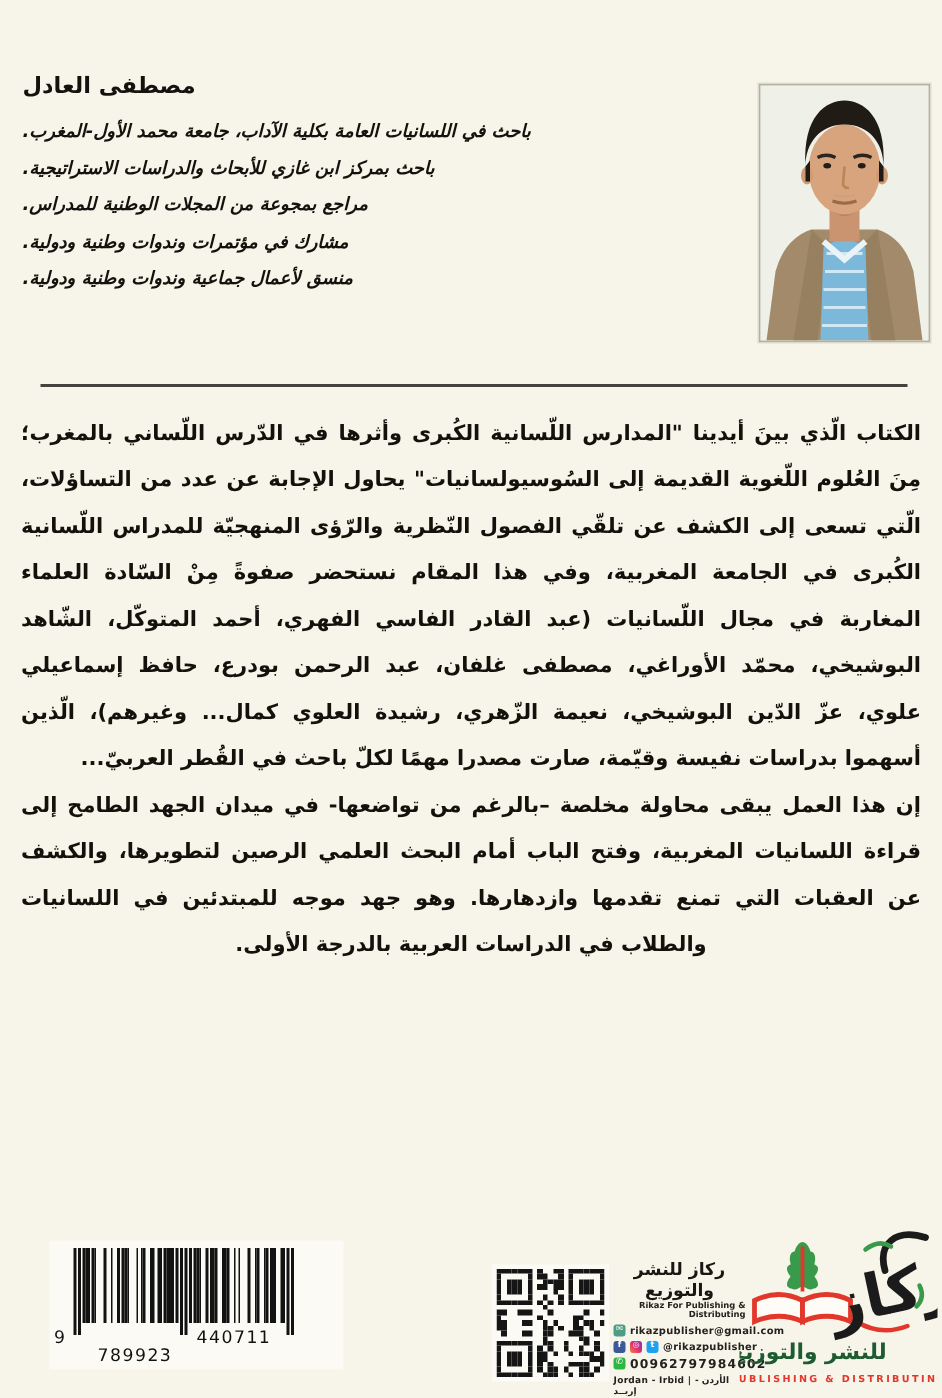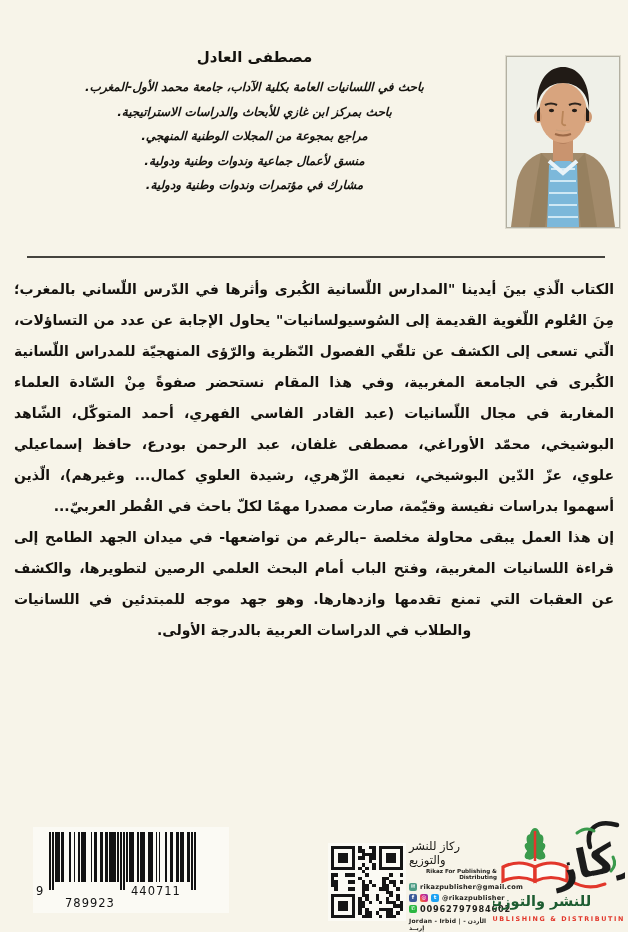--- a/index.html
+++ b/index.html
@@ -9,21 +9,21 @@
     background:#f7f4e9; overflow:hidden; color:#171511;
   }
 
   
   .photo-frame {
     position:absolute; top:56px; right:8px; width:114px; height:172px;
     background:#f0f1ea; border:1px solid #b3b0a2; box-shadow:0 0 0 1px #dedbce;
   }
   .author-block {
     position:absolute; top:48px; right:134px; left:15px;
-    direction:rtl; text-align:center;
+    direction:rtl; text-align:left;
   }
   .author-name { font-size:15px; font-weight:bold; margin-bottom:9px; color:#14120e; }
   .bio-line { font-size:12px; font-weight:bold; line-height:24.5px; color:#14120e;font-style:italic; }
 
   
   .divider {
     position:absolute; top:256px; left:27px; width:578px; height:2px;
     background:#45433e;
   }
 
@@ -55,21 +55,21 @@
   
   .qr {
     position:absolute; left:331px; top:846px; width:72px; height:72px;
     display:grid; grid-template-columns:repeat(21,1fr); grid-template-rows:repeat(21,1fr);
     background:#fbfaf4; outline:3px solid #fbfaf4;
   }
   .qr div.b { background:#151515; }
 
   
   .contact { position:absolute; left:409px; top:839px; width:88px; }
-  .pub-name-ar { font-size:11.5px; font-weight:normal; text-align:left; direction:rtl; color:#181713; }
+  .pub-name-ar { font-size:11.5px; font-weight:bold; text-align:center; direction:rtl; color:#181713; }
   .pub-name-en { font-size:5.6px; font-weight:bold; text-align:right; color:#23221e; margin:1px 0 3px; }
   .contact-row { display:flex; align-items:center; gap:3px; margin-bottom:2.5px; }
   .contact-row .txt { font-size:6.6px; font-weight:bold; color:#23221e; letter-spacing:.2px; }
   .contact-row .num { font-size:8.2px; letter-spacing:.8px; }
   .mini-icon {
     width:8px; height:8px; border-radius:2px; flex:0 0 auto;
     display:flex; align-items:center; justify-content:center;
     color:#fff; font-size:5.5px; font-weight:bold; line-height:1;
   }
   .ic-mail { background:#4d9c84; }
@@ -117,23 +117,23 @@
       <path d="M56,54 L55,66 Q56,69 59,68" stroke="#b98559" stroke-width="1.8" fill="none"></path>
       <path d="M48,77 Q56,80 64,77" stroke="#9c6a48" stroke-width="2" fill="none"></path>
       <path d="M49,73 Q56,75 63,73" stroke="#caa17c" stroke-width="1.2" fill="none"></path>
     </svg>
   </div>
 
   <div class="author-block">
     <div class="author-name">مصطفى العادل</div>
     <div class="bio-line">باحث في اللسانيات العامة بكلية الآداب، جامعة محمد الأول-المغرب.</div>
     <div class="bio-line">باحث بمركز ابن غازي للأبحاث والدراسات الاستراتيجية.</div>
-    <div class="bio-line">مراجع بمجوعة من المجلات الوطنية المنهجي.</div>
+    <div class="bio-line">مراجع بمجوعة من المجلات الوطنية للمدراس.</div>
+    <div class="bio-line">مشارك في مؤتمرات وندوات وطنية ودولية.</div>
     <div class="bio-line">منسق لأعمال جماعية وندوات وطنية ودولية.</div>
-    <div class="bio-line">مشارك في مؤتمرات وندوات وطنية ودولية.</div>
   </div>
 
   <div class="divider"></div>
 
   <div class="desc">
     <p class="para1">الكتاب الّذي بينَ أيدينا "المدارس اللّسانية الكُبرى وأثرها في الدّرس اللّساني بالمغرب؛ مِنَ العُلوم اللّغوية القديمة إلى السُوسيولسانيات" يحاول الإجابة عن عدد من التساؤلات، الّتي تسعى إلى الكشف عن تلقّي الفصول النّظرية والرّؤى المنهجيّة للمدراس اللّسانية الكُبرى في الجامعة المغربية، وفي هذا المقام نستحضر صفوةً مِنْ السّادة العلماء المغاربة في مجال اللّسانيات (عبد القادر الفاسي الفهري، أحمد المتوكّل، الشّاهد البوشيخي، محمّد الأوراغي، مصطفى غلفان، عبد الرحمن بودرع، حافظ إسماعيلي علوي، عزّ الدّين البوشيخي، نعيمة الزّهري، رشيدة العلوي كمال... وغيرهم)، الّذين أسهموا بدراسات نفيسة وقيّمة، صارت مصدرا مهمًا لكلّ باحث في القُطر العربيّ...</p>
     <p class="para2">إن هذا العمل يبقى محاولة مخلصة –بالرغم من تواضعها- في ميدان الجهد الطامح إلى قراءة اللسانيات المغربية، وفتح الباب أمام البحث العلمي الرصين لتطويرها، والكشف عن العقبات التي تمنع تقدمها وازدهارها. وهو جهد موجه للمبتدئين في اللسانيات والطلاب في الدراسات العربية بالدرجة الأولى.</p>
   </div>
 
   <div class="barcode-box">

